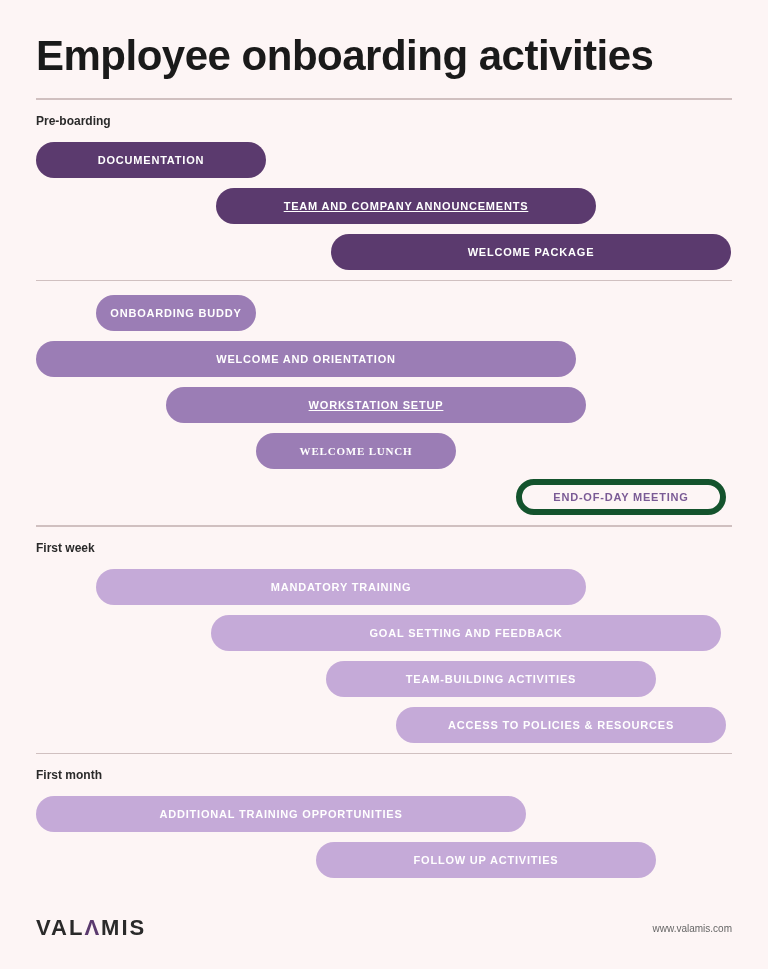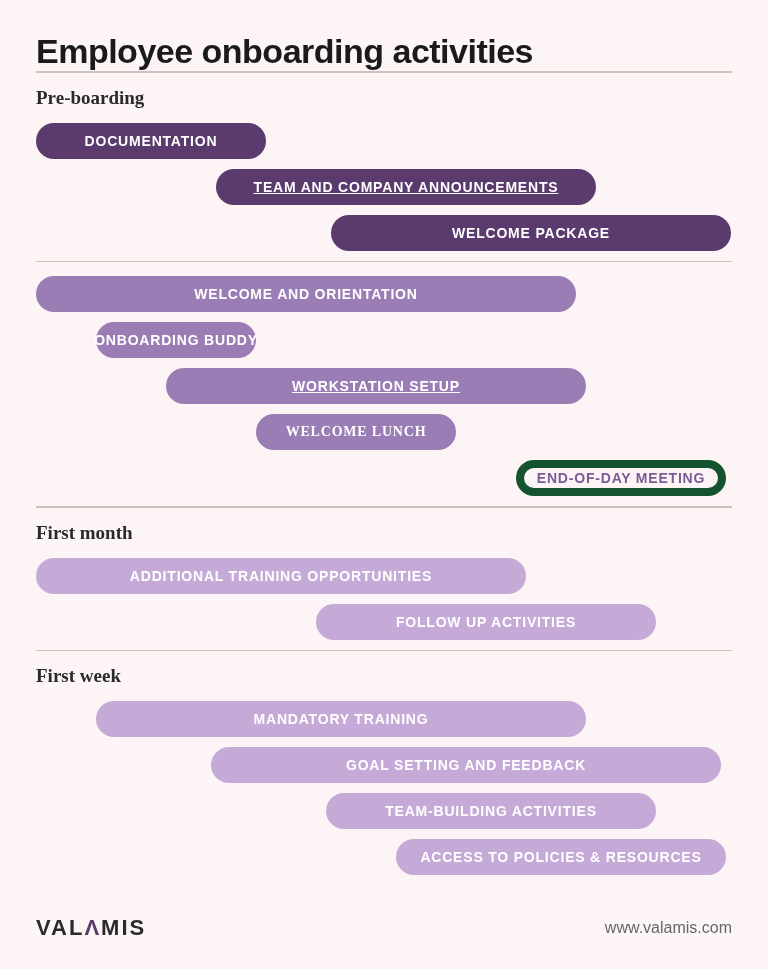--- a/index.html
+++ b/index.html
@@ -7,78 +7,78 @@
     body {
       background-color: #fdf5f5;
       font-family: 'Arial', sans-serif;
       width: 768px;
       min-height: 969px;
       padding: 32px 36px 24px 36px;
       position: relative;
     }
 
     .page-title {
-      font-size: 34px;
+      font-size: 42px;
       font-weight: 700;
       color: #1a1a1a;
+      margin-bottom: 18px;
       letter-spacing: -0.5px;
     }
 
     .divider {
       height: 1.5px;
       background-color: #d0c0c0;
       margin-bottom: 14px;
     }
 
     .section-label {
-      font-size: 19px;
+      font-size: 12px;
       font-weight: 600;
       color: #2a2a2a;
       margin-bottom: 14px;
-      font-family: Liberation Serif, serif;
     }
 
     .section {
       margin-bottom: 10px;
     }
 
     .bar-row {
       display: flex;
       align-items: center;
       margin-bottom: 10px;
     }
 
     .bar {
       border-radius: 24px;
       display: flex;
       align-items: center;
       justify-content: center;
       height: 36px;
-      font-size: 14px;
+      font-size: 11px;
       font-weight: 700;
       letter-spacing: 0.8px;
       color: #fff;
       white-space: nowrap;
       padding: 0 18px;
     }
 
     
     .bar-dark {
       background-color: #5b3a6e;
     }
 
     
     .bar-medium {
       background-color: #9b7db5;
     }
 
     
     .bar-outline {
       background-color: transparent;
-      border: 8px solid #14532d;
+      border: 6px solid #14532d;
       color: #7a5a95;
     }
 
     
     .bar-light {
       background-color: #c5aad8;
       color: #fff;
     }
 
     .footer {
@@ -96,21 +96,21 @@
       font-weight: 800;
       color: #2a2a2a;
       letter-spacing: 2px;
     }
 
     .logo span.lambda {
       color: #5b3a6e;
     }
 
     .website {
-      font-size: 16px;
+      font-size: 10px;
       color: #666;
     }
 
     .section-gap { margin-bottom: 6px; }
   </style>
 </head>
 <body>
 
 <h1 class="page-title">Employee onboarding activities</h1>
 
@@ -125,64 +125,64 @@
         <div class="bar bar-dark" style="margin-left: 180px; width: 380px; min-width: 380px; max-width: 380px; text-decoration: underline;">TEAM AND COMPANY ANNOUNCEMENTS</div>
       </div>
       <div class="bar-row">
         <div class="bar bar-dark" style="margin-left: 295px; width: 400px; min-width: 400px; max-width: 400px;">WELCOME PACKAGE</div>
       </div>
       <div class="section-gap"></div>
     </div>
     <div class="section">
       <div class="divider"></div>
       <div class="bar-row">
-        <div class="bar bar-medium" style="margin-left: 0px; width: 540px; min-width: 540px; max-width: 540px;">WELCOME AND ORIENTATION</div>
+        <div class="bar bar-medium" style="margin-left: 60px; width: 160px; min-width: 160px; max-width: 160px;">ONBOARDING BUDDY</div>
       </div>
       <div class="bar-row">
-        <div class="bar bar-medium" style="margin-left: 60px; width: 160px; min-width: 160px; max-width: 160px;">ONBOARDING BUDDY</div>
+        <div class="bar bar-medium" style="margin-left: 0px; width: 540px; min-width: 540px; max-width: 540px;">WELCOME AND ORIENTATION</div>
       </div>
       <div class="bar-row">
         <div class="bar bar-medium" style="margin-left: 130px; width: 420px; min-width: 420px; max-width: 420px; text-decoration: underline;">WORKSTATION SETUP</div>
       </div>
       <div class="bar-row">
         <div class="bar bar-medium" style="margin-left: 220px; width: 200px; min-width: 200px; max-width: 200px; font-family: Liberation Serif, serif;">WELCOME LUNCH</div>
       </div>
       <div class="bar-row">
         <div class="bar bar-outline" style="margin-left: 480px; width: 210px; min-width: 210px; max-width: 210px;">END-OF-DAY MEETING</div>
-      </div>
-      <div class="section-gap"></div>
-    </div>
-    <div class="section">
-      <div class="divider"></div>
-      <div class="section-label">First month</div>
-      <div class="bar-row">
-        <div class="bar bar-light" style="margin-left: 0px; width: 490px; min-width: 490px; max-width: 490px;">ADDITIONAL TRAINING OPPORTUNITIES</div>
-      </div>
-      <div class="bar-row">
-        <div class="bar bar-light" style="margin-left: 280px; width: 340px; min-width: 340px; max-width: 340px;">FOLLOW UP ACTIVITIES</div>
       </div>
       <div class="section-gap"></div>
     </div>
     <div class="section">
       <div class="divider"></div>
       <div class="section-label">First week</div>
       <div class="bar-row">
         <div class="bar bar-light" style="margin-left: 60px; width: 490px; min-width: 490px; max-width: 490px;">MANDATORY TRAINING</div>
       </div>
       <div class="bar-row">
         <div class="bar bar-light" style="margin-left: 175px; width: 510px; min-width: 510px; max-width: 510px;">GOAL SETTING AND FEEDBACK</div>
       </div>
       <div class="bar-row">
         <div class="bar bar-light" style="margin-left: 290px; width: 330px; min-width: 330px; max-width: 330px;">TEAM-BUILDING ACTIVITIES</div>
       </div>
       <div class="bar-row">
         <div class="bar bar-light" style="margin-left: 360px; width: 330px; min-width: 330px; max-width: 330px;">ACCESS TO POLICIES &amp; RESOURCES</div>
       </div>
       <div class="section-gap"></div>
     </div>
+    <div class="section">
+      <div class="divider"></div>
+      <div class="section-label">First month</div>
+      <div class="bar-row">
+        <div class="bar bar-light" style="margin-left: 0px; width: 490px; min-width: 490px; max-width: 490px;">ADDITIONAL TRAINING OPPORTUNITIES</div>
+      </div>
+      <div class="bar-row">
+        <div class="bar bar-light" style="margin-left: 280px; width: 340px; min-width: 340px; max-width: 340px;">FOLLOW UP ACTIVITIES</div>
+      </div>
+      <div class="section-gap"></div>
+    </div>
   </div>
 
 <div class="footer">
   <div class="logo">
     VAL<span class="lambda">Λ</span>MIS
   </div>
   <div class="website">www.valamis.com</div>
 </div>
 
 </body></html>

